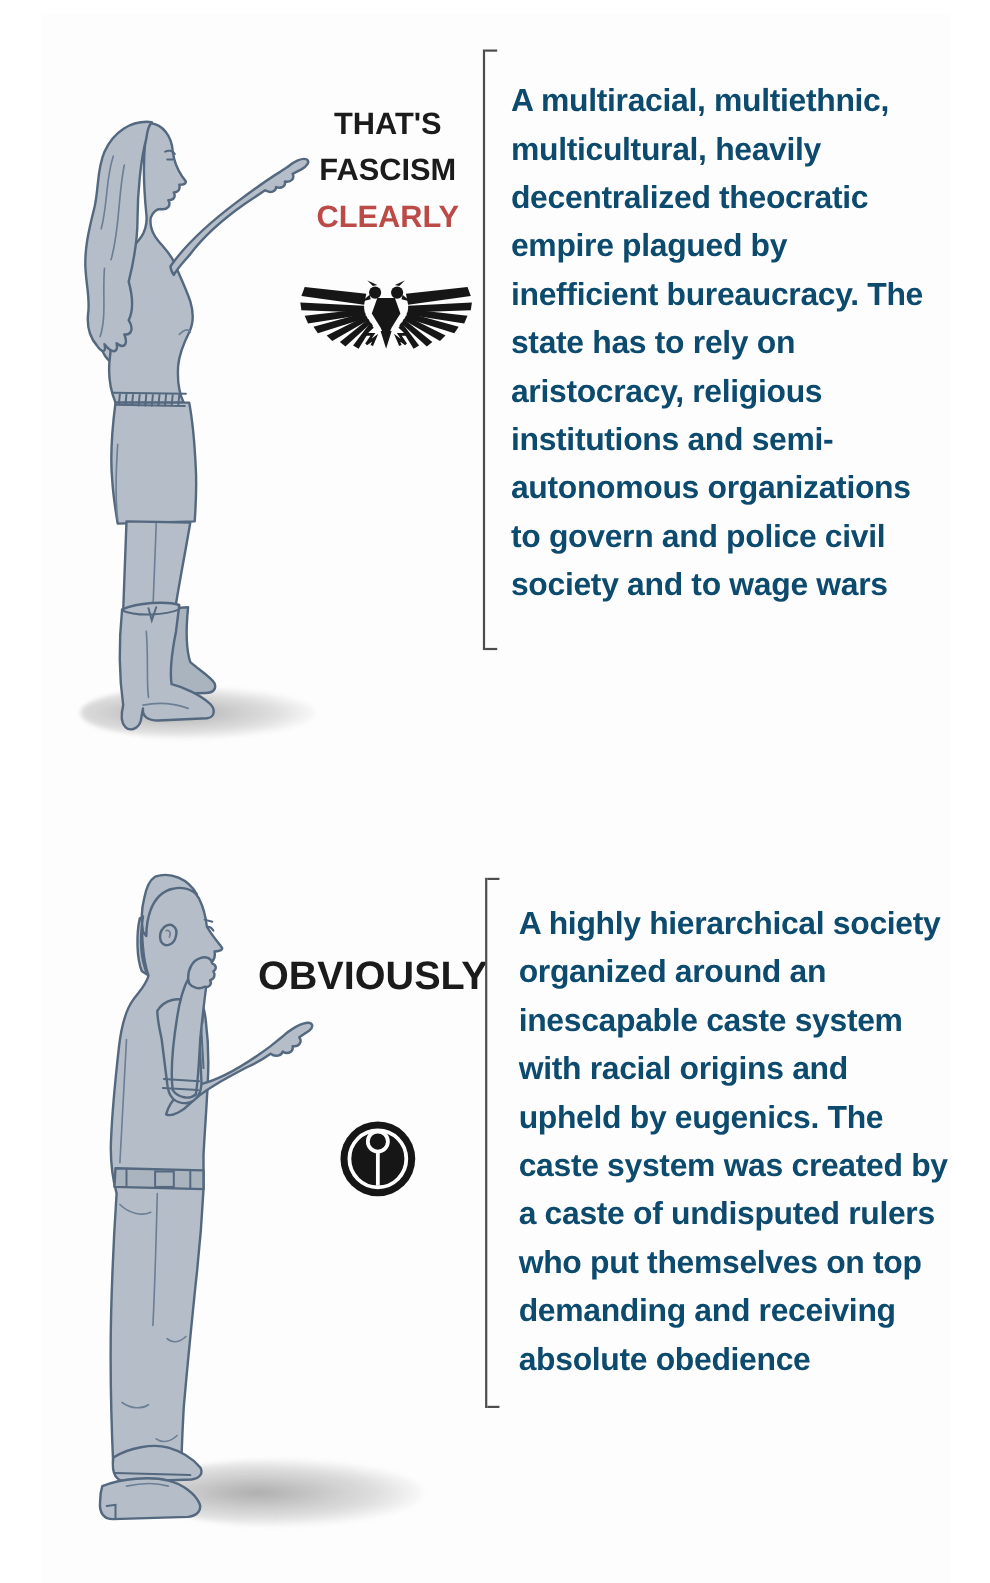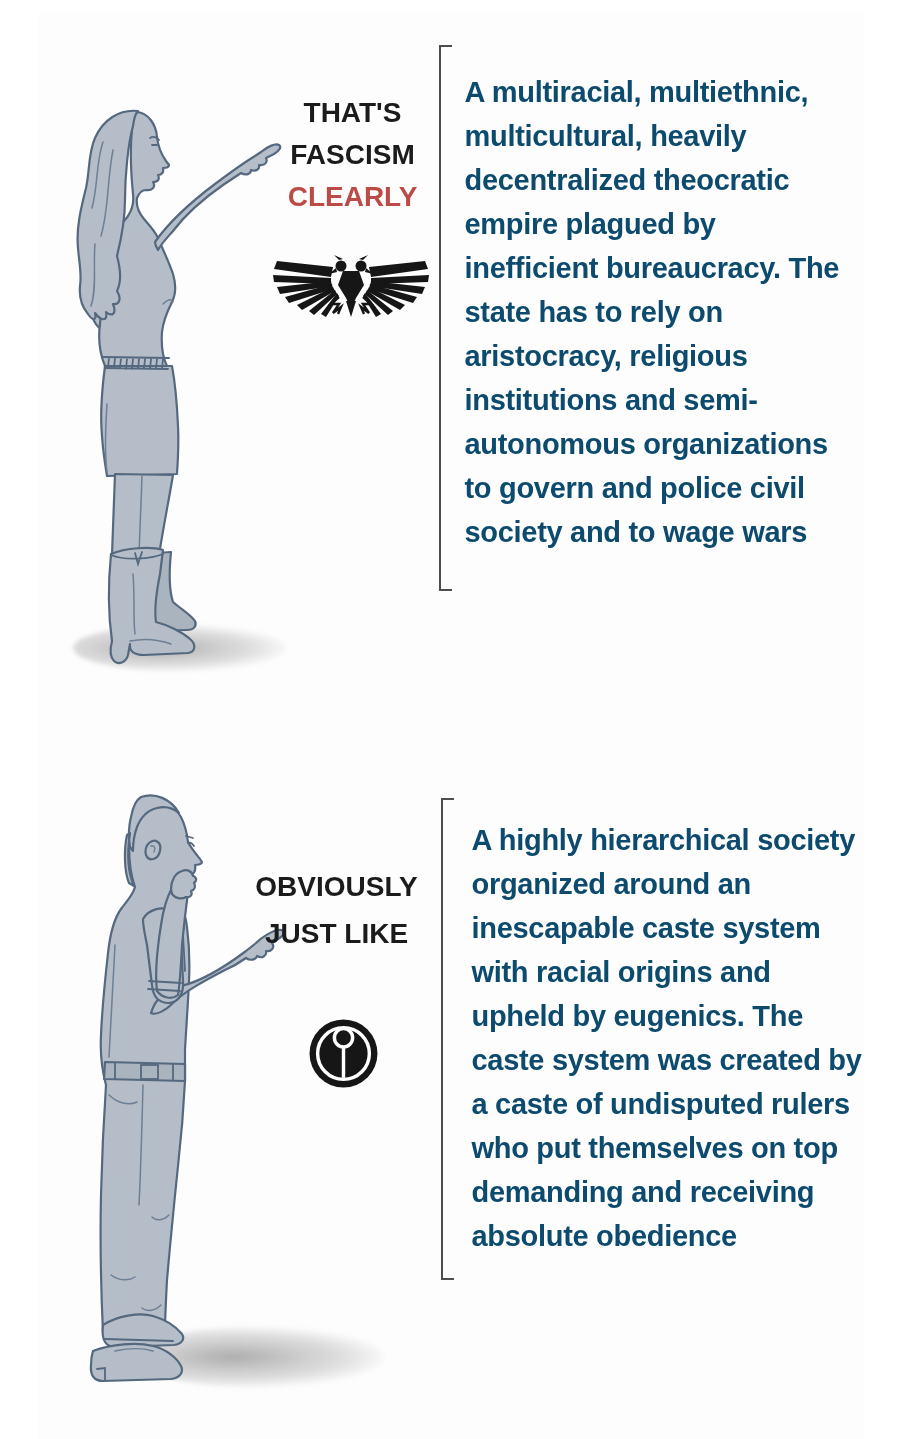--- a/index.html
+++ b/index.html
@@ -7,21 +7,21 @@
     position:relative;width:827px;height:1439px;margin:12px auto;
     background:#fdfdfd;overflow:hidden;
     font-family:"Liberation Sans","DejaVu Sans",sans-serif;
   }
   .abs{position:absolute;}
   
   .caption{position:absolute;text-align:center;font-weight:bold;color:#1b1b1b;}
   .caption .cap-line{white-space:nowrap;}
   .cap-red{color:#bc4b47;}
   .c1{left:234px;top:80px;width:164px;font-size:28px;line-height:42px;}
-  .c2{left:198px;top:851px;width:204px;font-size:28px;line-height:47px;}
+  .c2{left:198px;top:851px;width:204px;font-size:36px;line-height:47px;}
   .bodytext{
     position:absolute;font-weight:bold;color:#0c4a6e;
     font-size:29px;line-height:44px;letter-spacing:-0.3px;
     white-space:pre-line;
   }
   .t1{left:428px;top:58px;width:460px;}
   .t2{left:435px;top:806px;width:462px;}
   
   .bracket{position:absolute;width:12px;border-left:2px solid #4d4d4d;}
   .bracket::before,.bracket::after{
@@ -164,21 +164,20 @@
       <path class="fig-line-d" d="M104,196 L136,198 M103,204 L135,206"></path>
 
       <path class="fig-fill" d="M58,540 C72,531 94,527 108,531 C122,535 132,543 137,549 C140,554 137,559 129,560 L71,562 C61,562 56,556 58,540 Z"></path>
       <path class="fig-fill" d="M48,566 C66,559 92,557 108,561 C121,564 132,573 136,581 C139,587 135,593 126,594 L58,596 C49,596 45,590 46,580 C46,574 47,569 48,566 Z"></path>
       <path class="fig-line-d" d="M52,584 L60,583 L60,595 M60,554 L128,556"></path>
       <path class="fig-line" d="M70,566 C84,563 98,563 108,566"></path>
     </svg>
 
     <div class="caption c2">
       <div class="cap-line">OBVIOUSLY</div>
-      <div class="cap-line">JUST LIKE</div>
     </div>
 
     <svg class="abs" style="left:271px;top:1006px;" width="71" height="71" viewBox="0 0 70 70" aria-hidden="true">
       <circle cx="35" cy="35" r="33.5" fill="#161616"></circle>
       <circle cx="35" cy="35" r="25.5" fill="none" stroke="#ffffff" stroke-width="3.4"></circle>
       <circle cx="35" cy="19.5" r="9" fill="#161616" stroke="#ffffff" stroke-width="3.4"></circle>
       <line x1="35" y1="28.5" x2="35" y2="59" stroke="#ffffff" stroke-width="3.4"></line>
     </svg>
 
     <div class="bracket b2"></div>

